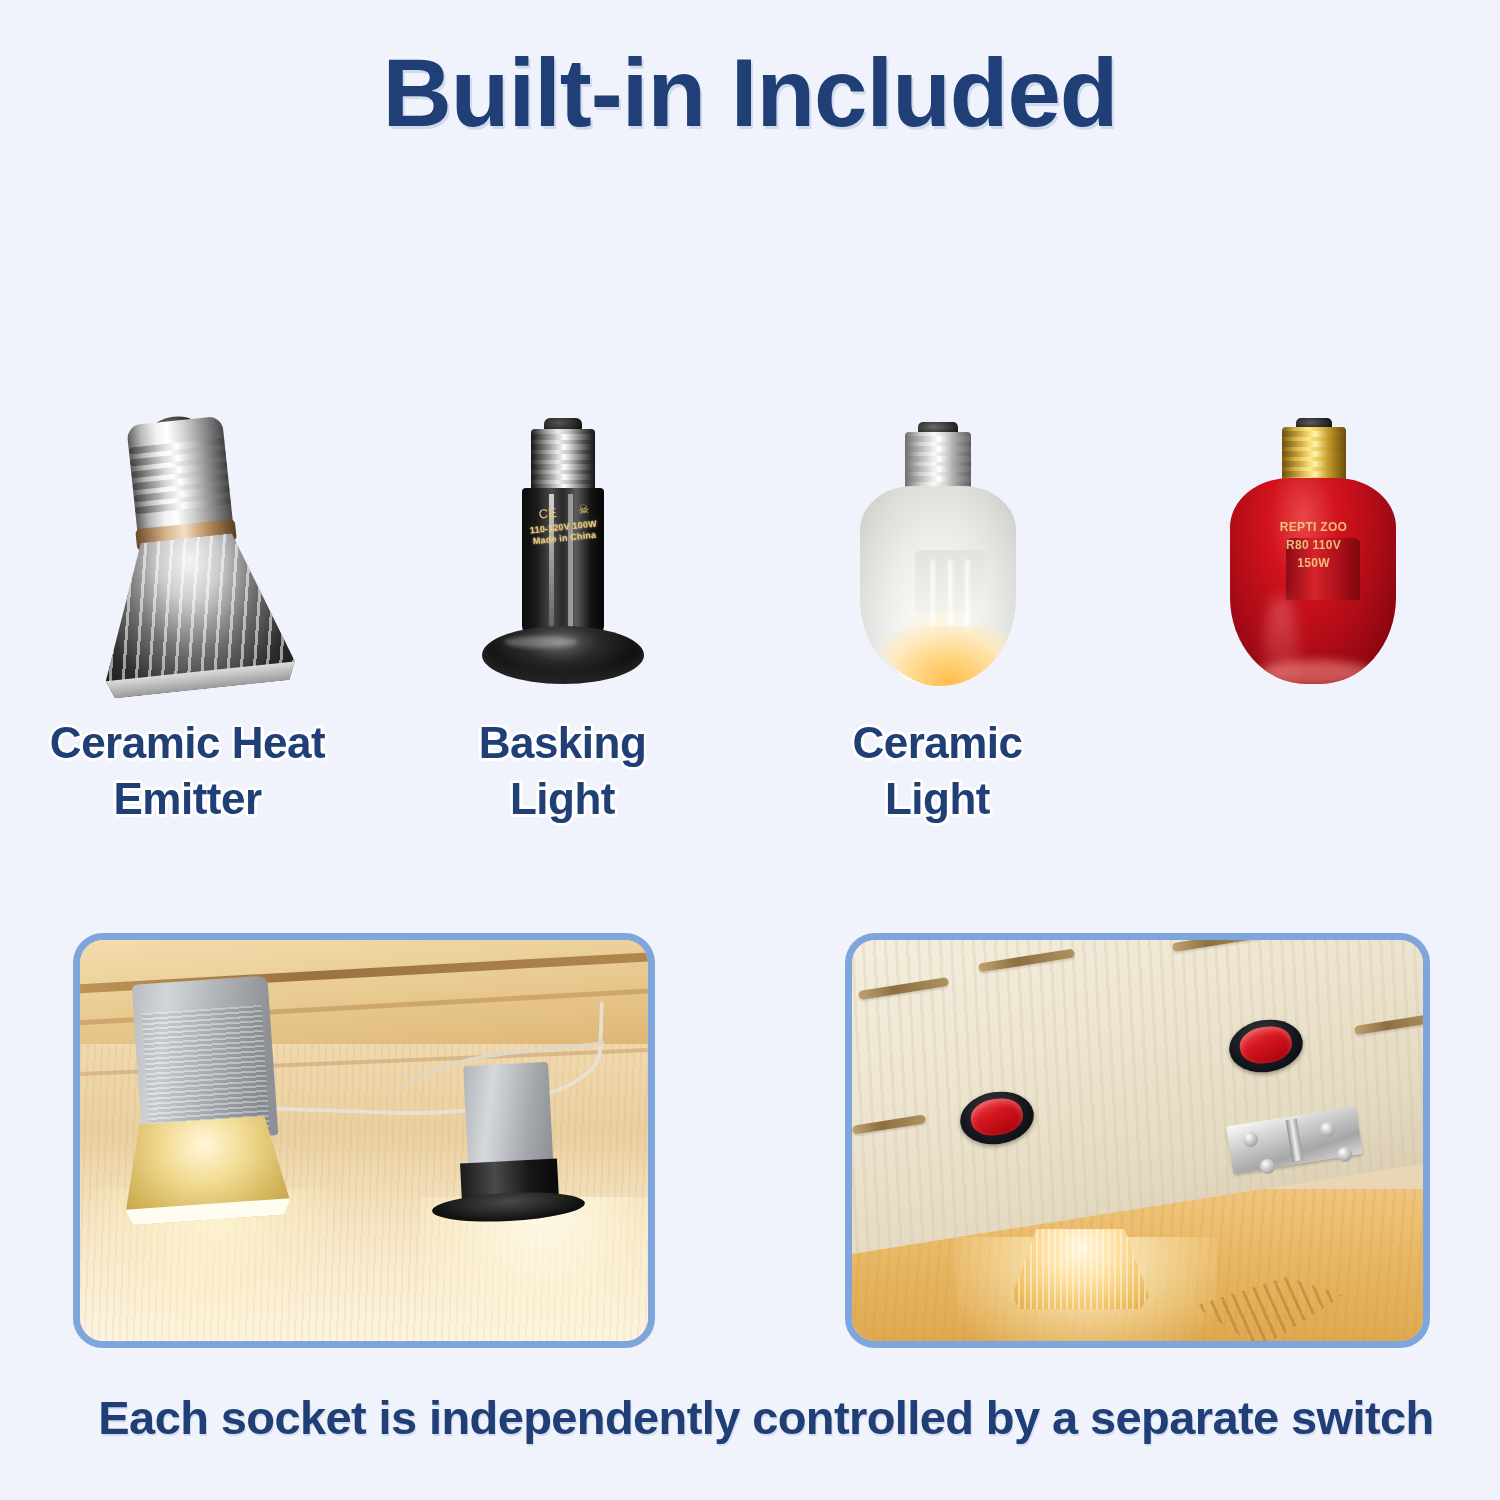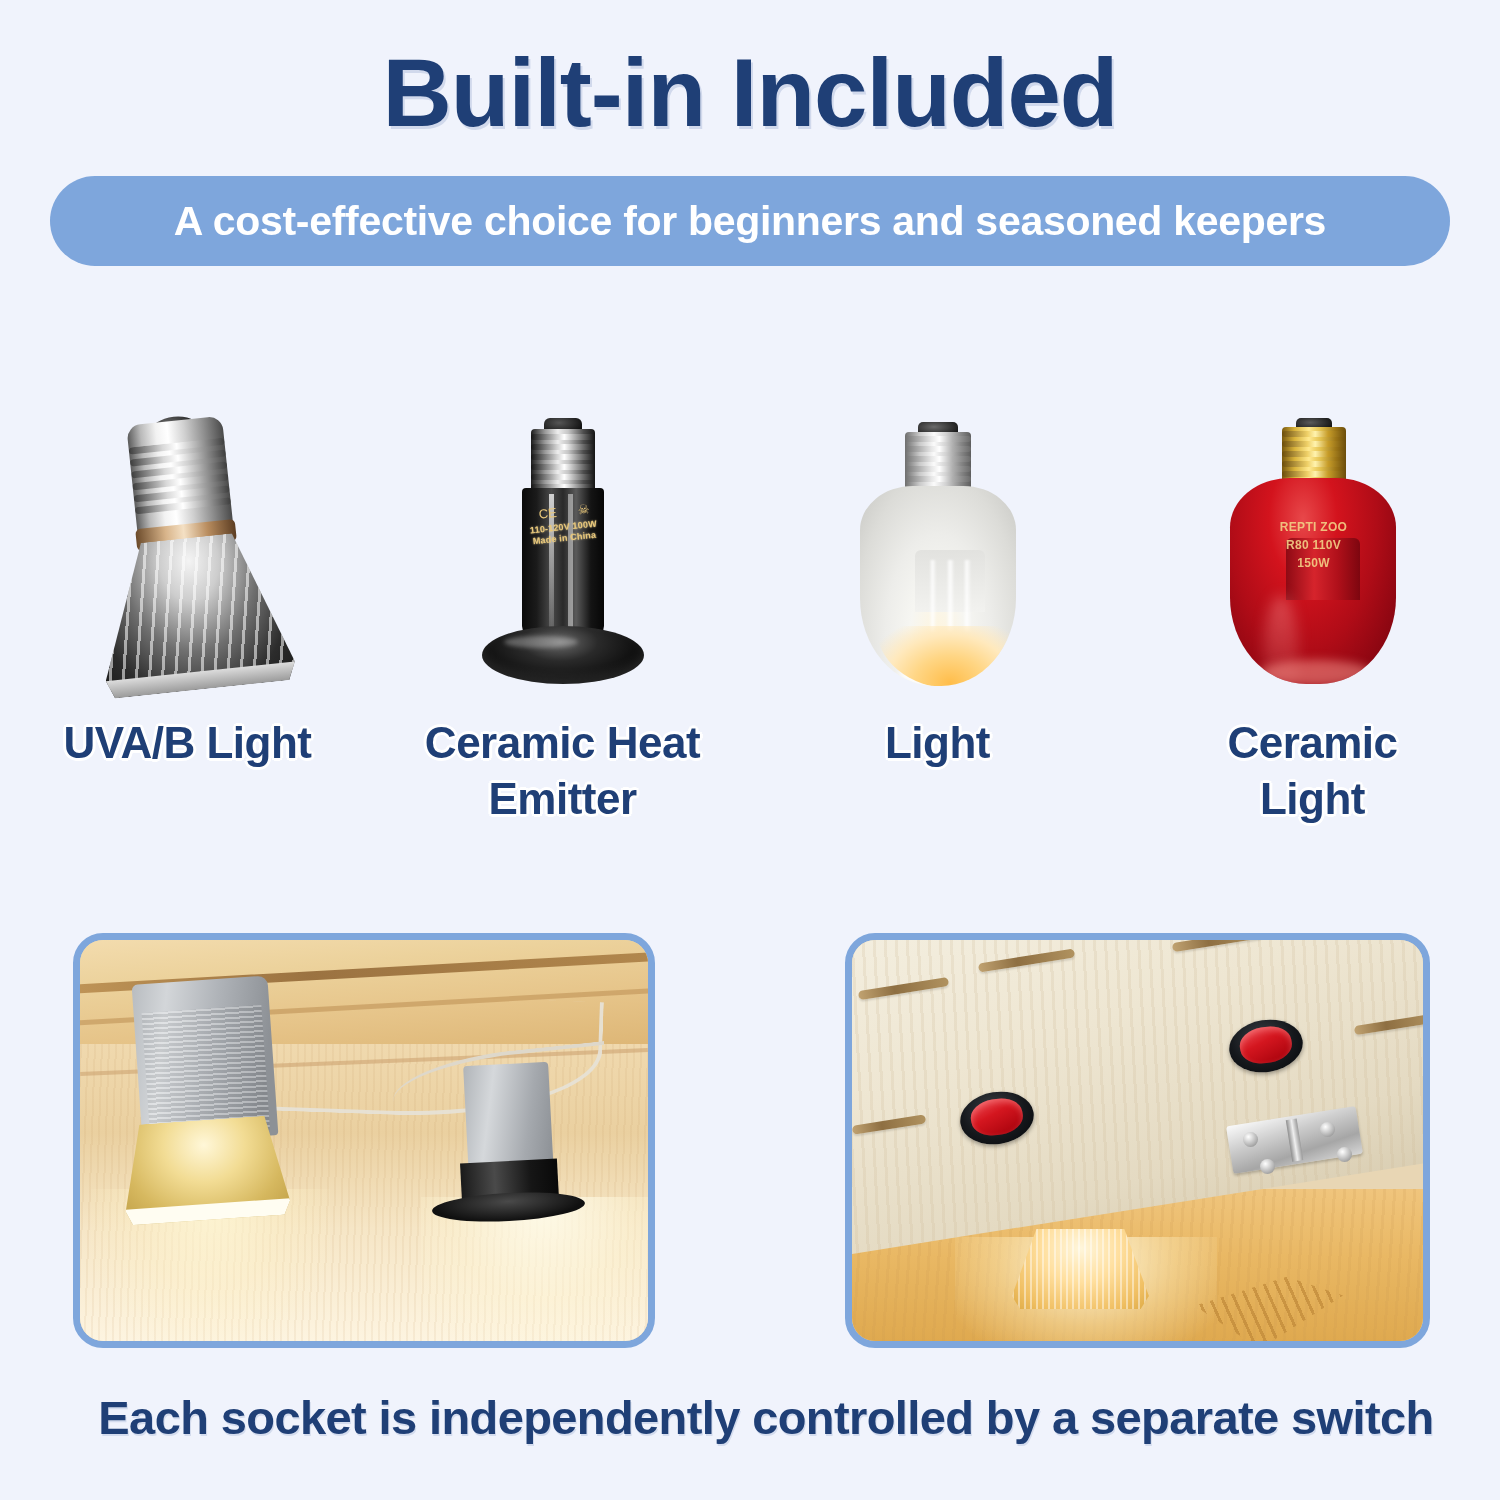--- a/index.html
+++ b/index.html
@@ -436,23 +436,20 @@
     text-shadow:1px 2px 0 rgba(140,160,200,0.28);
   }
 </style>
 </head>
 <body>
 
 <div class="page">
 
   <div class="title">Built-in Included</div>
 
-  <div class="pill">
-    <div class="pill-text">A cost-effective choice for beginners and seasoned keepers</div>
-  </div>
 
 
   <div class="bulbs">
 
     <div class="bulb-cell">
       <div class="b1">
         <div class="b1-tip"></div>
         <div class="b1-base"></div>
         <div class="b1-threads">
           <i></i>
@@ -534,27 +531,25 @@
           <div>REPTI ZOO</div>
           <div>R80 110V</div>
           <div>150W</div>
         </div>
       </div>
     </div>
   </div>
 
   <div class="captions">
     <div class="cap">
-      <span>UVA/B Light</span>
-    </div>
-    <div class="cap">
       <span>Ceramic Heat</span>
       <span>Emitter</span>
     </div>
     <div class="cap">
+      <span>Basking</span>
       <span>Light</span>
     </div>
     <div class="cap">
       <span>Ceramic</span>
       <span>Light</span>
     </div>
   </div>
 
 
   <div class="photo photo-left">

